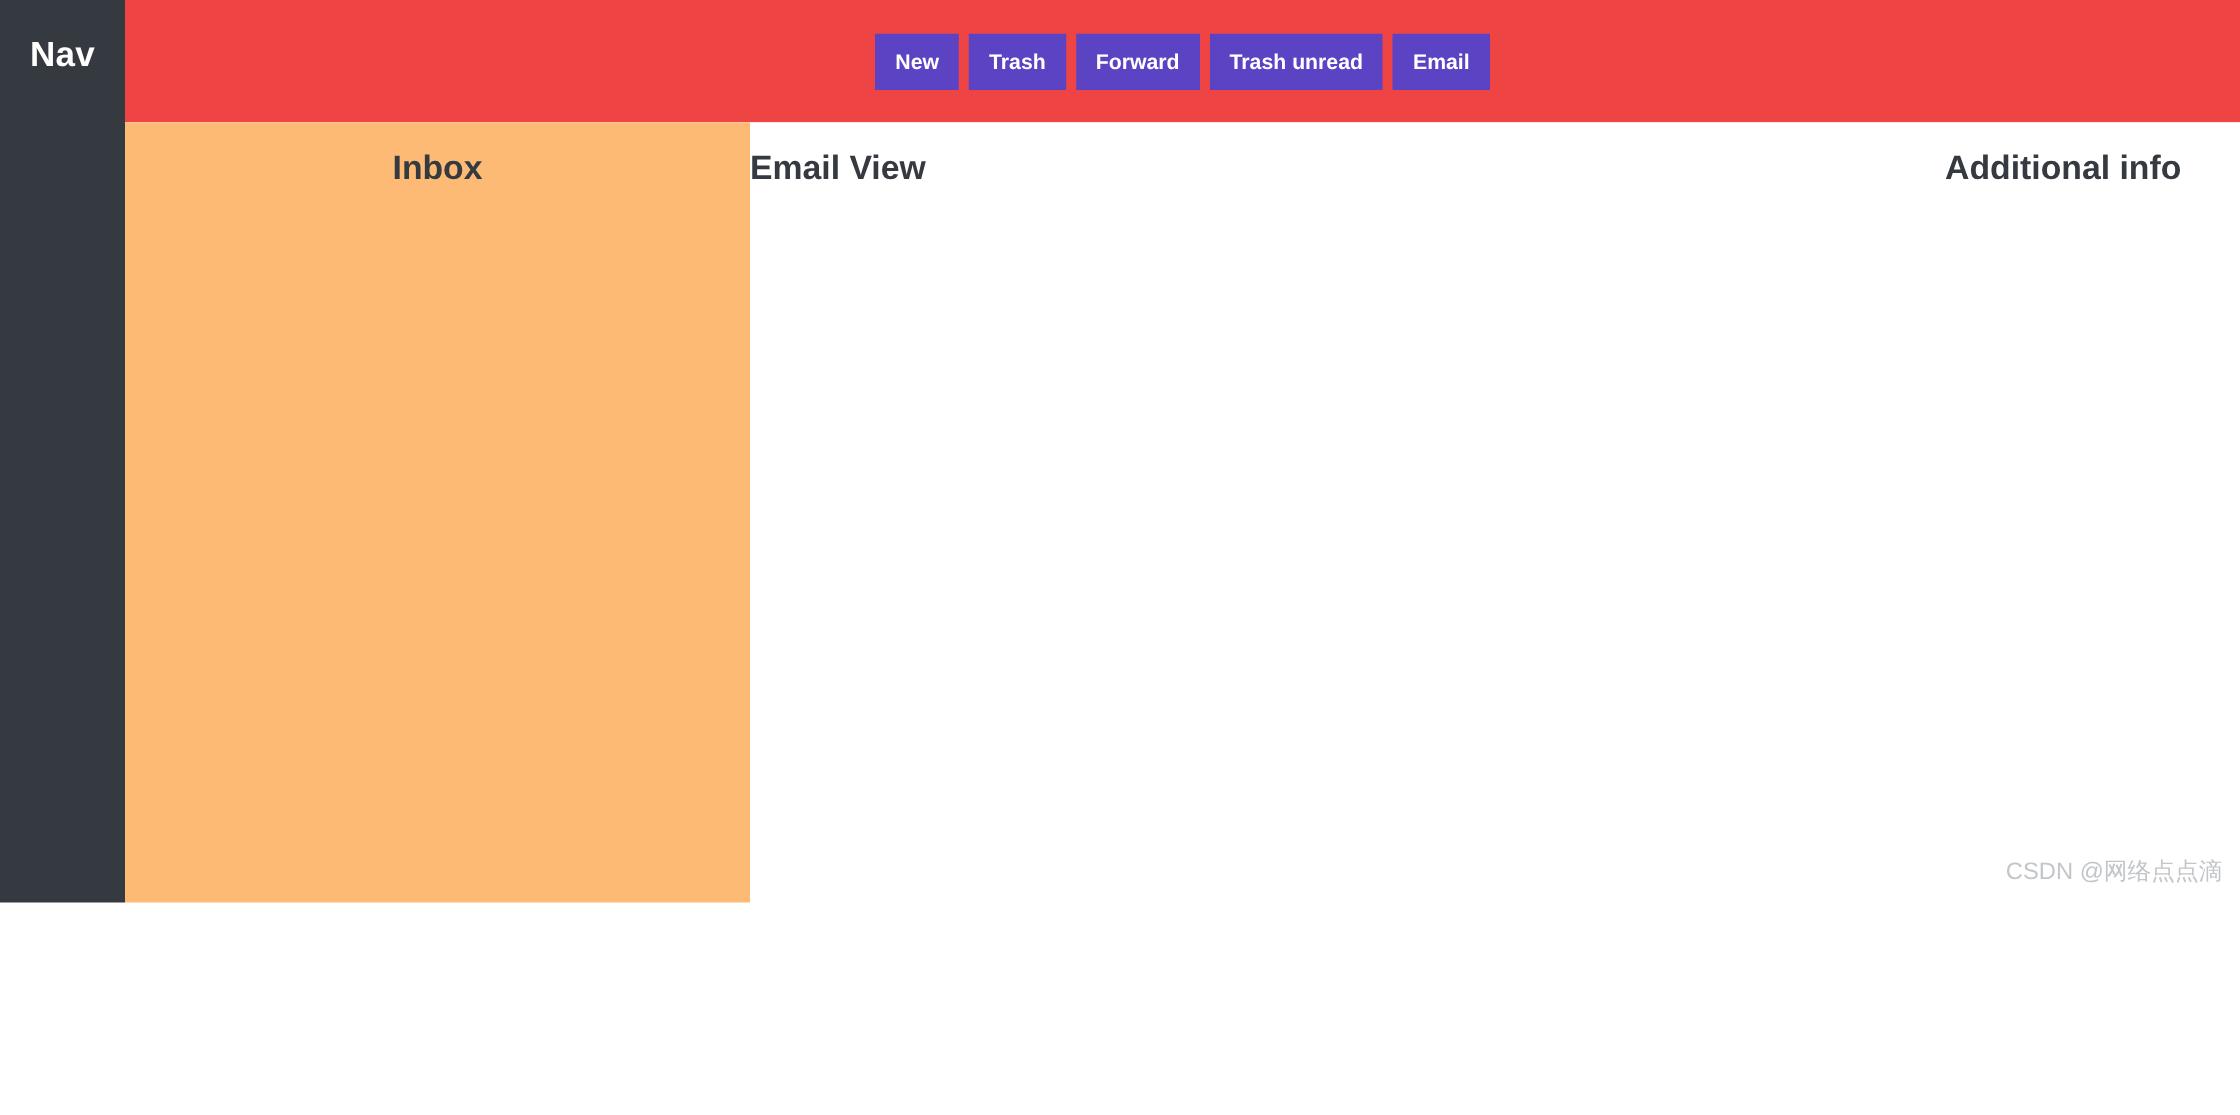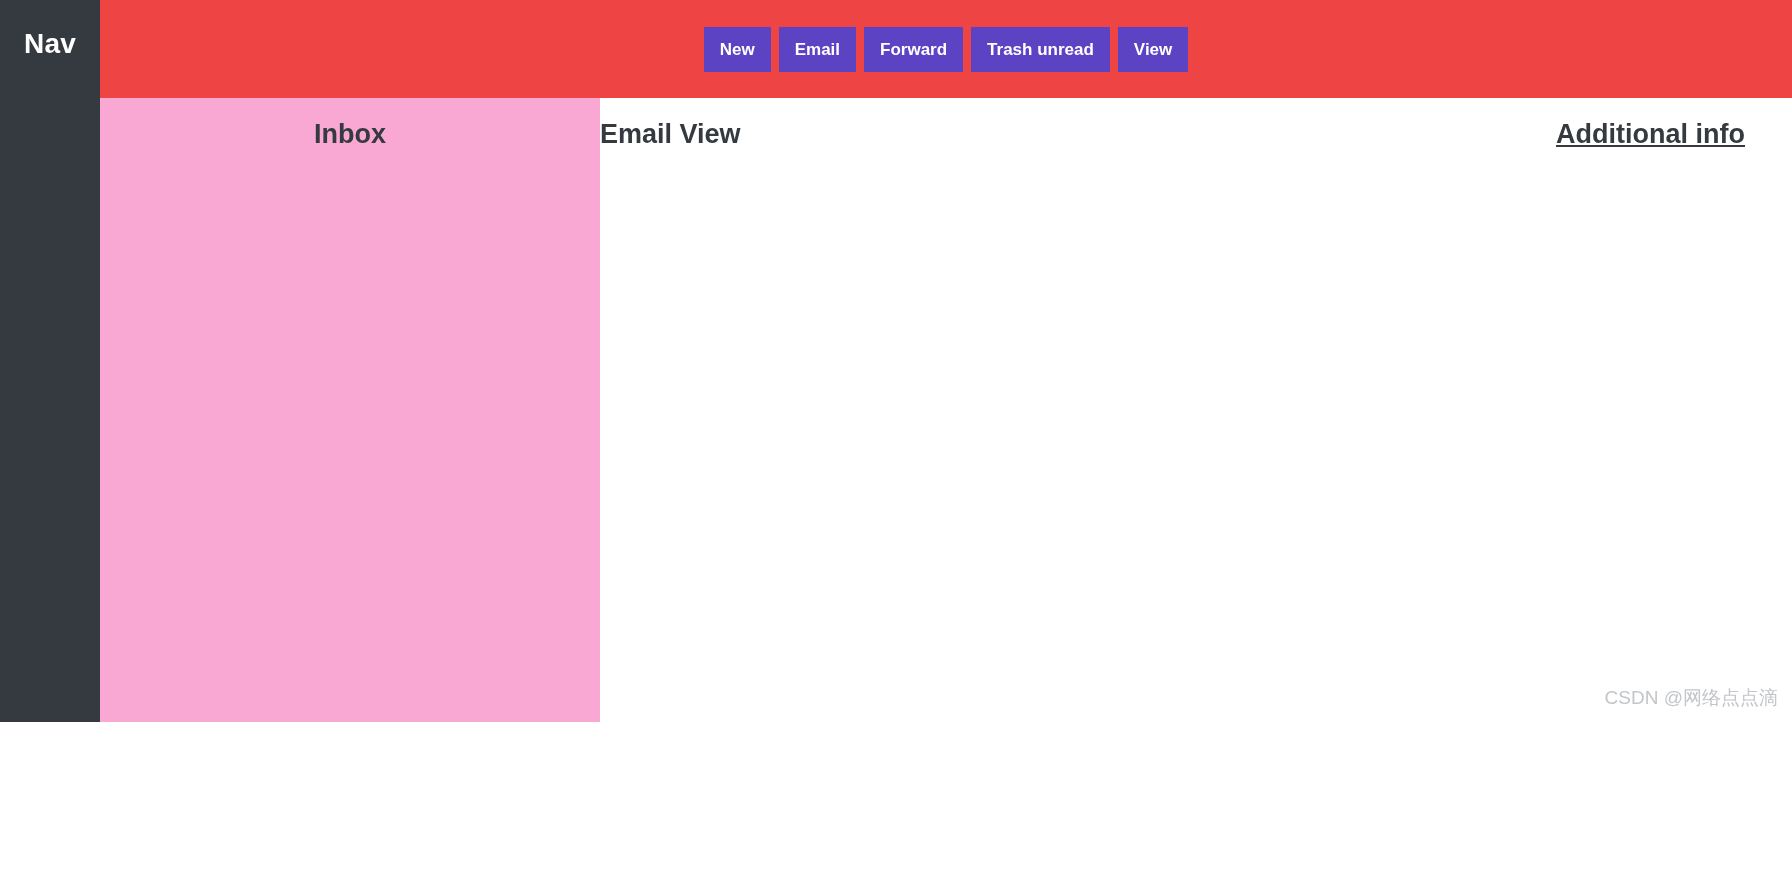--- a/index.html
+++ b/index.html
@@ -84,21 +84,21 @@
     display: flex;
     flex-direction: row;
     align-items: stretch;
     min-height: 0;
     background: #ffffff;
   }
 
   .col-inbox {
     flex: 0 0 500px;
     width: 500px;
-    background: #f9a8d4;
+    background: #fdba74;
     box-sizing: border-box;
     padding-top: 18px;
   }
   .col-email {
     flex: 1 1 auto;
     background: #ffffff;
     box-sizing: border-box;
     padding-top: 18px;
     min-width: 0;
   }
@@ -114,21 +114,21 @@
   .col-heading {
     margin: 0;
     color: #343a40;
     font-size: 27px;
     font-weight: bold;
     line-height: 36px;
     user-select: none;
   }
   .col-inbox .col-heading { text-align: center; }
   .col-email .col-heading { text-align: left; }
-  .col-extra .col-heading { text-align: right; text-decoration: underline; }
+  .col-extra .col-heading { text-align: right; }
 
   
   .watermark {
     position: absolute;
     right: 14px;
     bottom: 12px;
     color: #c3c6c9;
     font-size: 19px;
     font-family: Liberation Sans, sans-serif;
     line-height: 24px;
@@ -142,24 +142,24 @@
 <div id="app">
 
   <aside class="nav-rail">
     <div class="nav-title">Nav</div>
   </aside>
 
   <div class="right-of-rail">
 
     <header class="toolbar">
       <button class="toolbar-btn">New</button>
-      <button class="toolbar-btn">Email</button>
+      <button class="toolbar-btn">Trash</button>
       <button class="toolbar-btn">Forward</button>
       <button class="toolbar-btn">Trash unread</button>
-      <button class="toolbar-btn">View</button>
+      <button class="toolbar-btn">Email</button>
     </header>
 
     <div class="columns">
 
       <section class="col-inbox">
         <h2 class="col-heading">Inbox</h2>
       </section>
 
       <section class="col-email">
         <h2 class="col-heading">Email View</h2>

